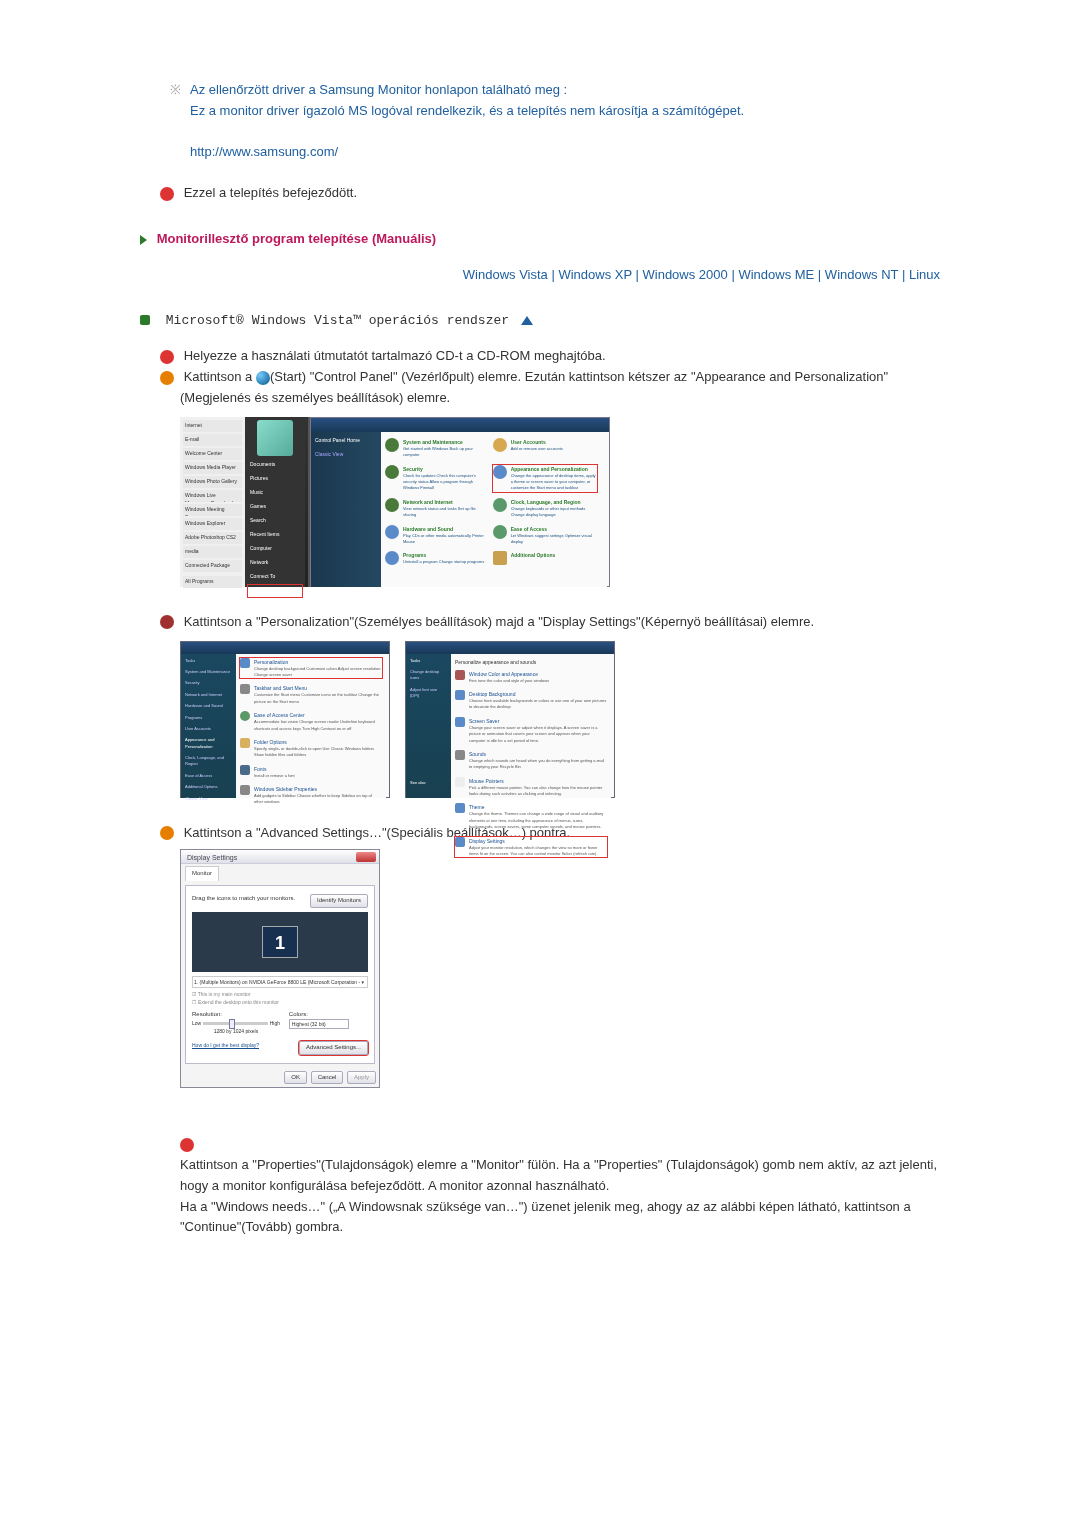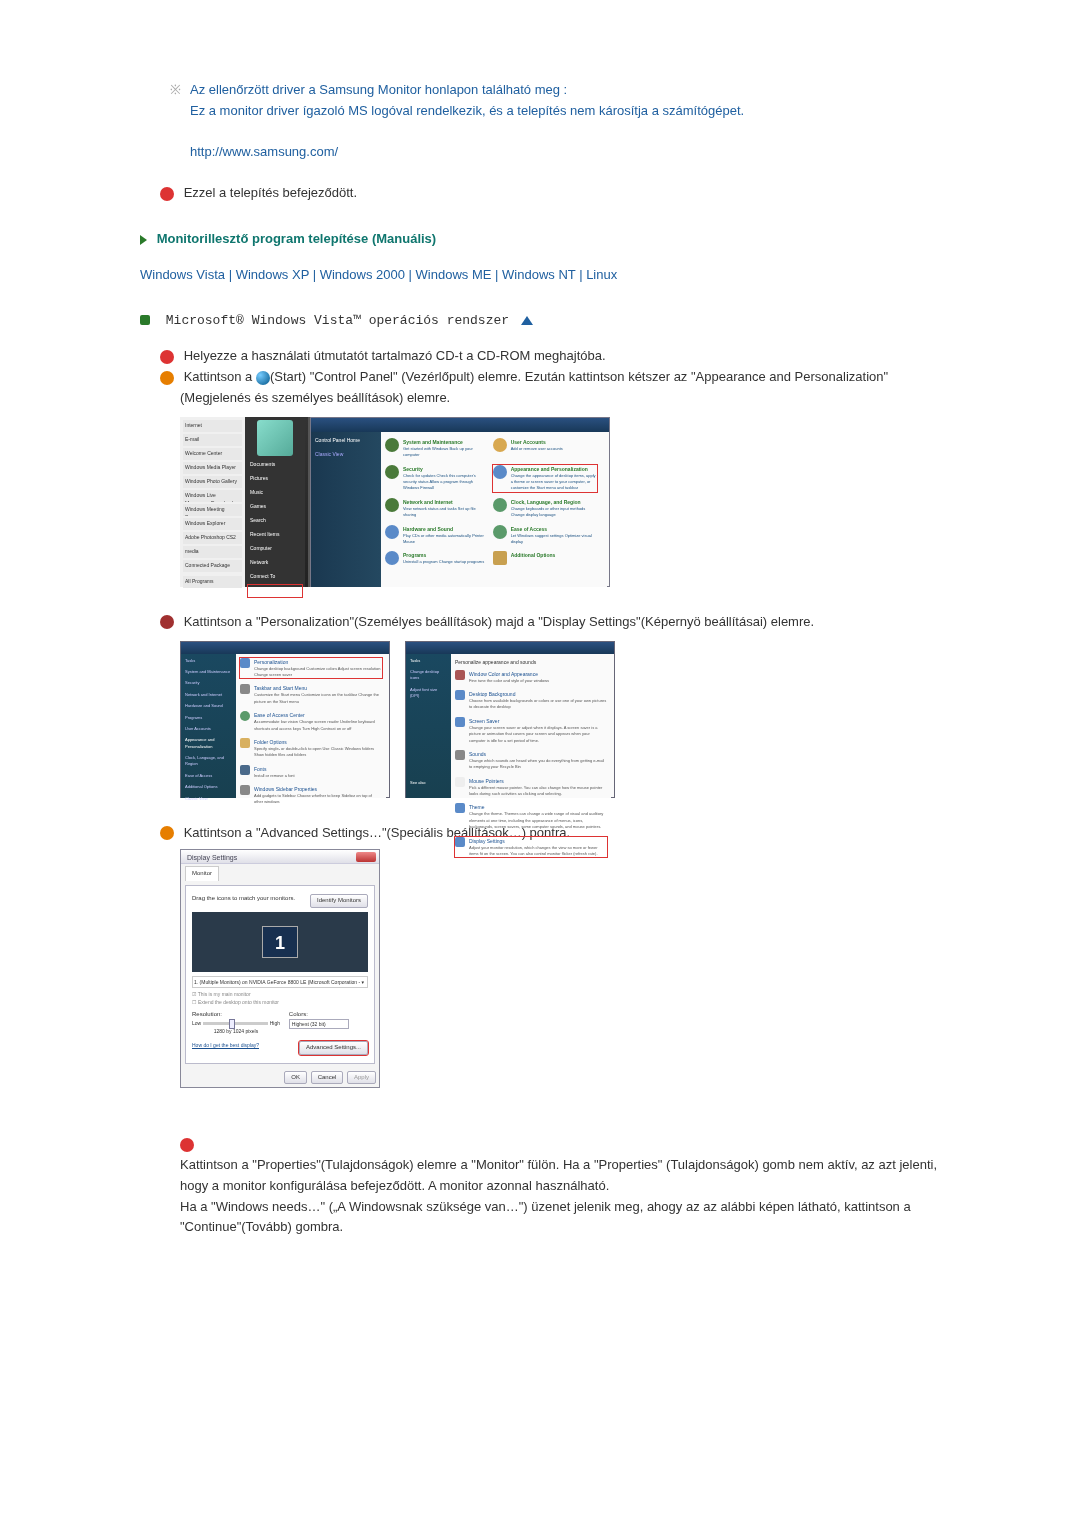--- a/index.html
+++ b/index.html
@@ -56,27 +56,28 @@
       width: 0;
       height: 0;
       border-top: 5px solid transparent;
       border-bottom: 5px solid transparent;
       border-left: 7px solid #2a7a2a;
       margin-right: 6px;
       vertical-align: middle;
     }
     .section-title {
       font-weight: bold;
-      color: #0f766e;
+      color: #be185d;
       margin-top: 25px;
       margin-bottom: 15px;
     }
     .os-links {
       margin-bottom: 22px;
       margin-left: 0;
+      text-align: right;
     }
     .subsection {
       margin-top: 25px;
       margin-bottom: 15px;
       font-family: Liberation Mono, monospace;
     }
     .subsection-arrow {
       display: inline-block;
       width: 10px;
       height: 10px;

